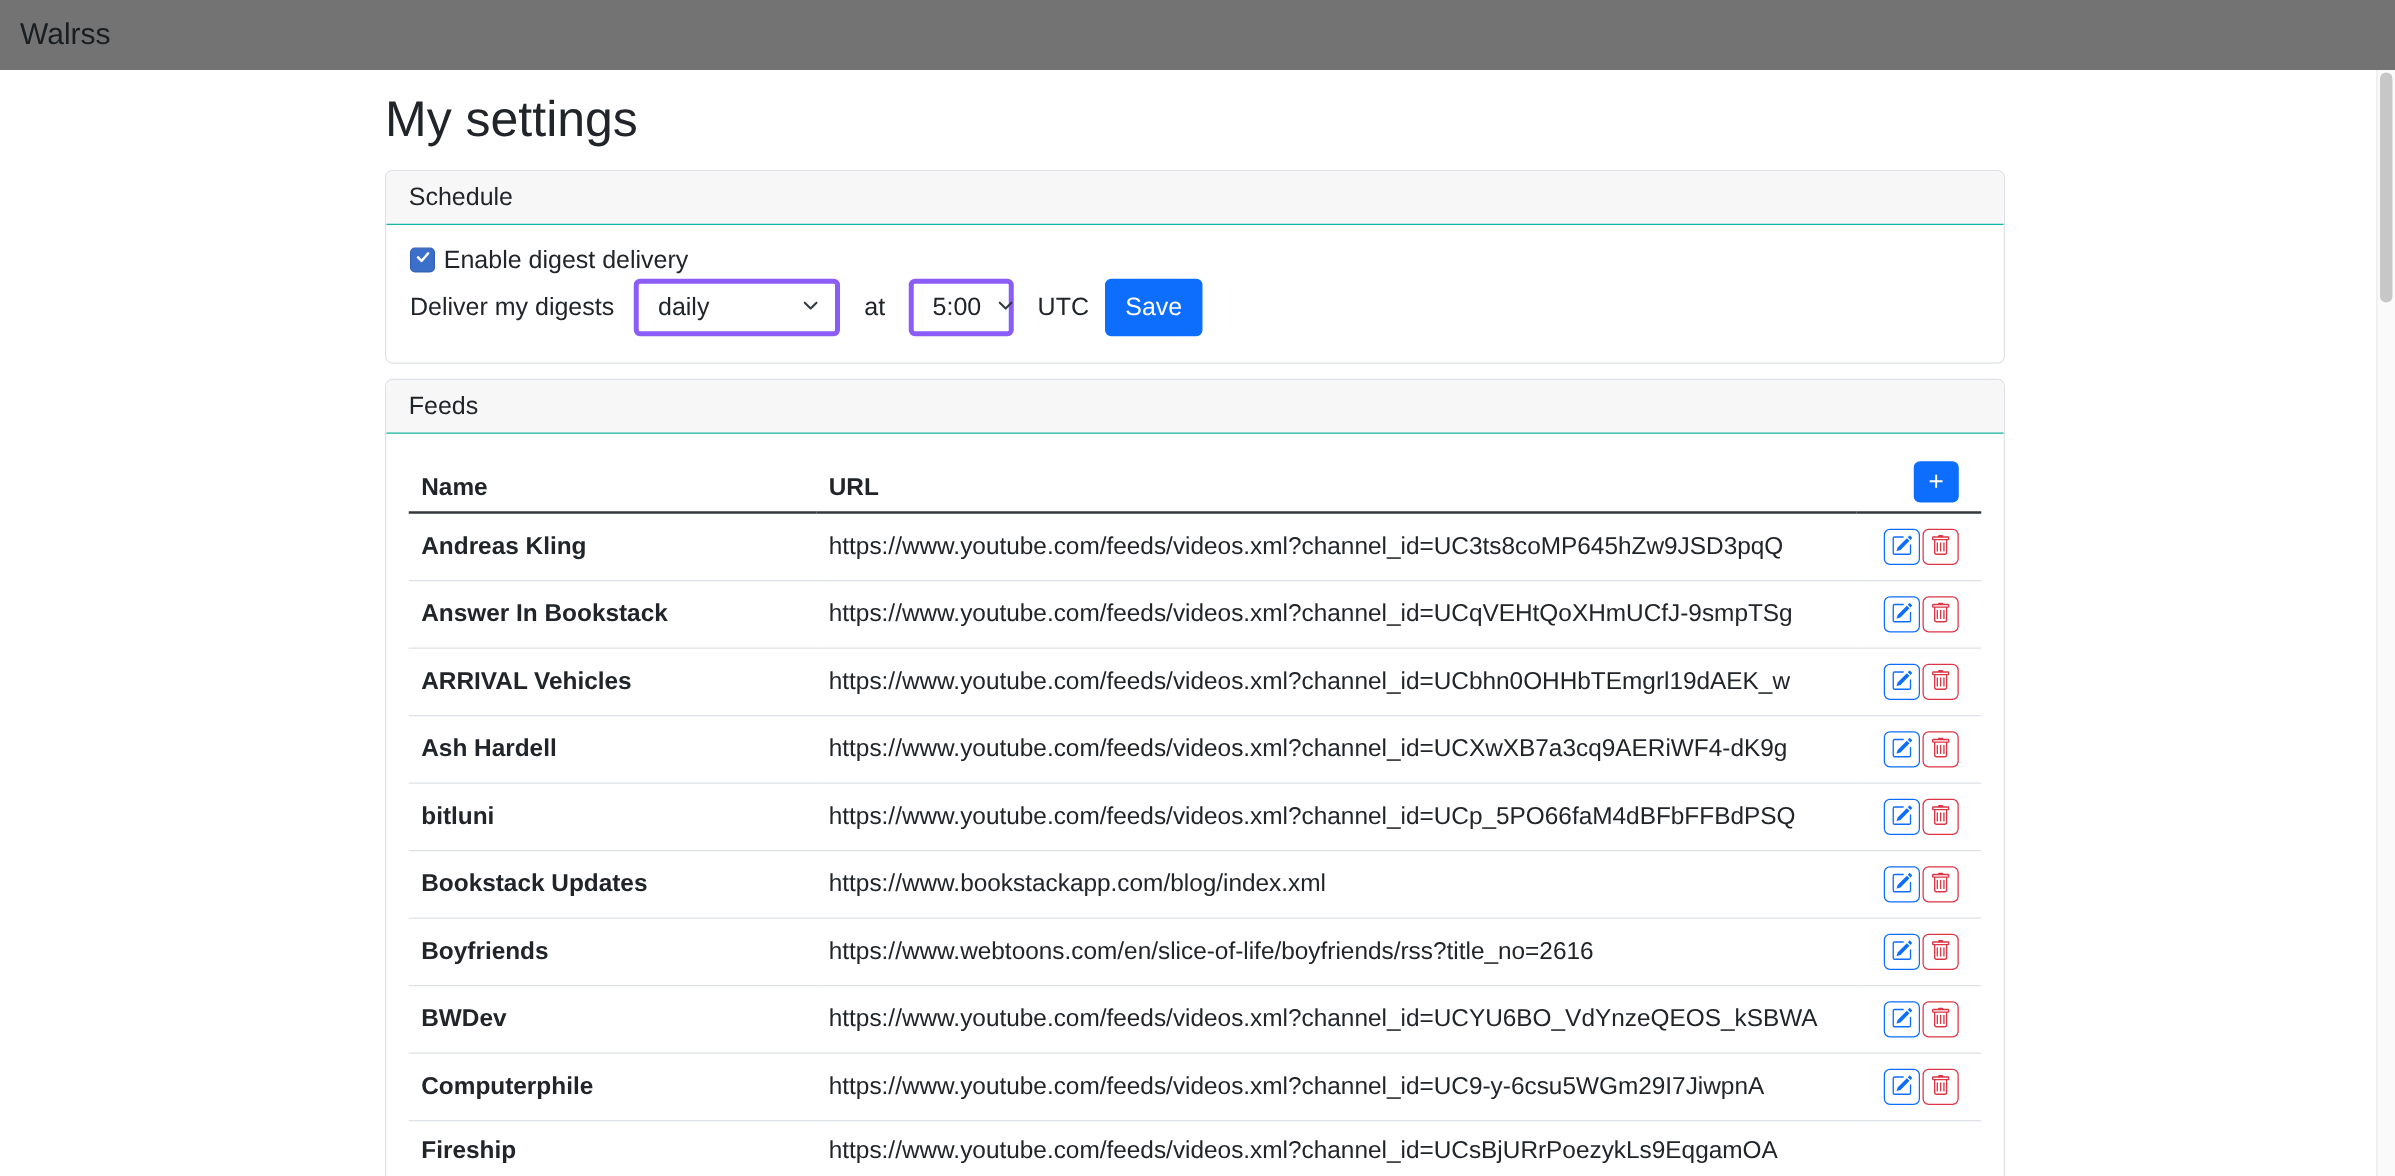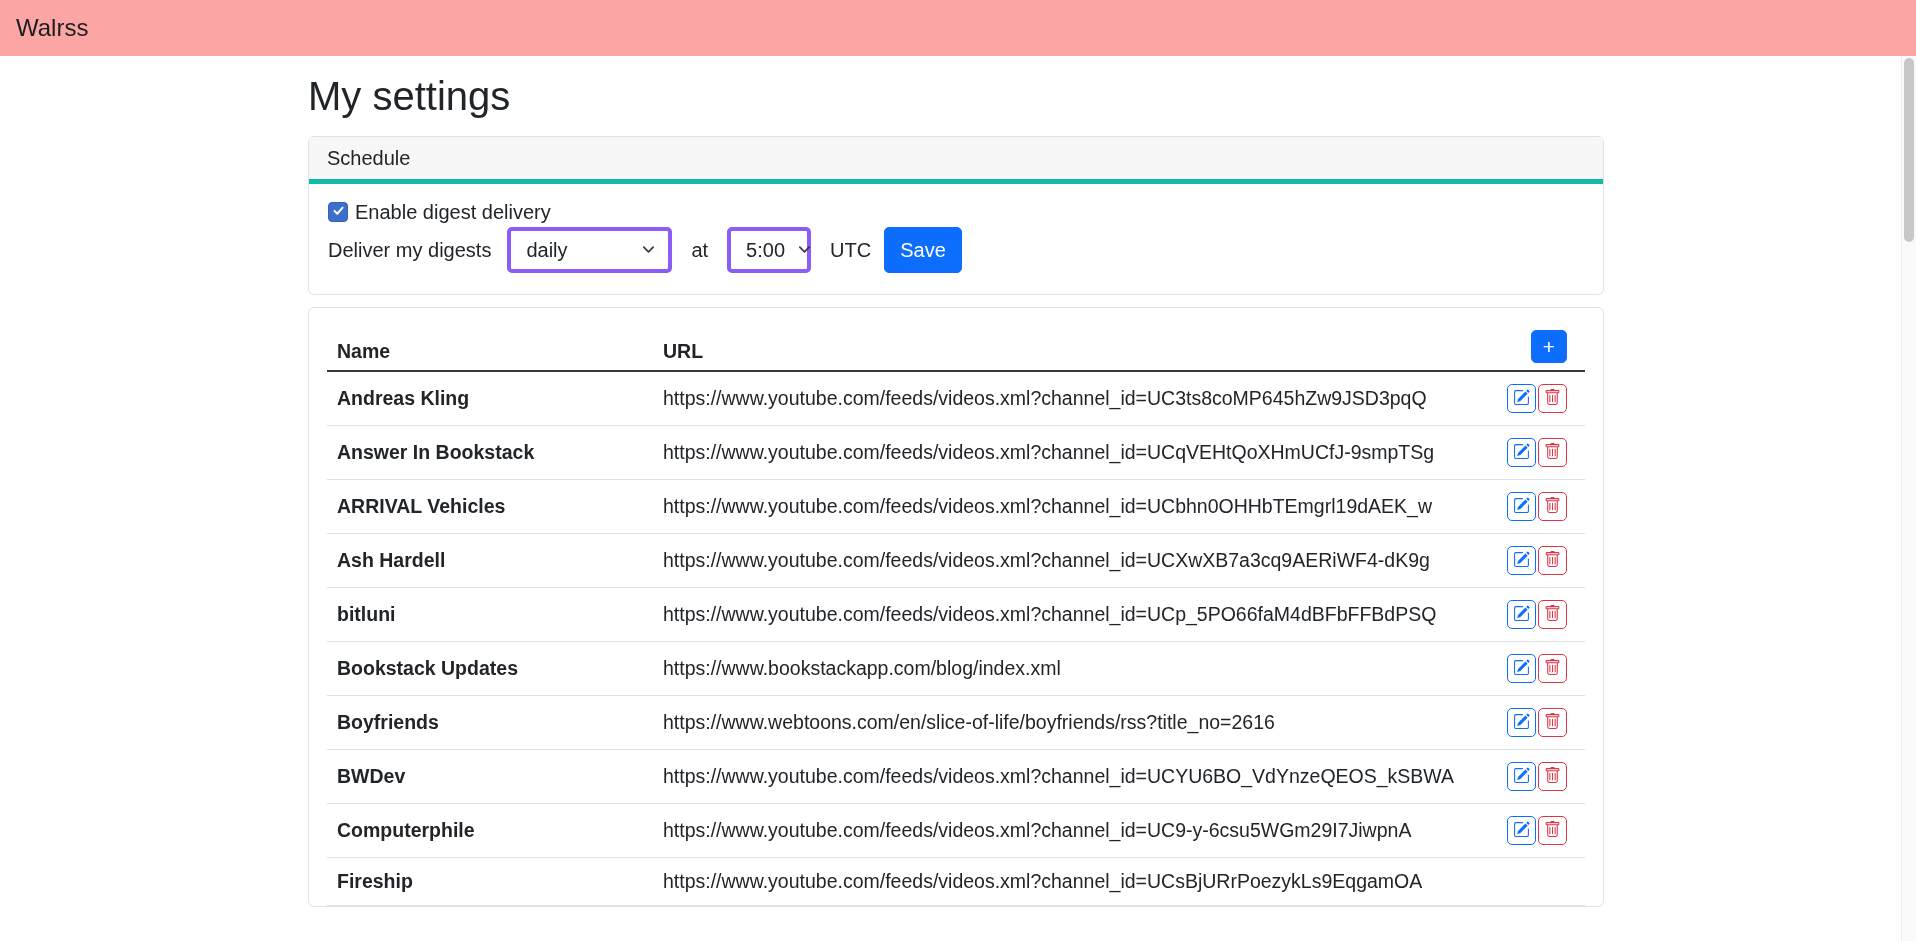--- a/index.html
+++ b/index.html
@@ -7,21 +7,21 @@
   body {
     width: 1916px; height: 941px; overflow: hidden;
     font-family: "Liberation Sans", sans-serif;
     color: #212529;
   }
   .canvas { position: relative; width: 1916px; height: 941px; overflow: hidden; background: #fff; }
 
   
   .navbar {
     position: absolute; top: 0; left: 0; width: 100%; height: 56px;
-    background: #fca5a5; display: flex; align-items: center; padding: 0 16px;
+    background: #737373; display: flex; align-items: center; padding: 0 16px;
   }
   .brand { font-size: 24px; color: #1b1e21; cursor: pointer; }
 
   
   .scrollbar {
     position: absolute; top: 56px; right: 0; width: 15px; height: 885px;
     background: #fafafa; border-left: 1px solid #ececec;
   }
   .scroll-thumb {
     position: absolute; top: 2px; left: 2px; width: 10px; height: 184px;
@@ -33,21 +33,21 @@
     position: absolute; top: 56px; left: 296px; width: 1320px;
     padding: 16px 12px 0;
   }
   h1.page-title { margin: 0 0 16px; font-size: 40px; line-height: 48px; font-weight: 500; }
 
   .card {
     border: 1px solid #dee2e6; border-radius: 6px; background: #fff;
     margin-bottom: 12px; overflow: hidden;
   }
   .card-header {
-    background: #f7f7f7; border-bottom: 5px solid #14b8a6;
+    background: #f7f7f7; border-bottom: 1px solid #14b8a6;
     padding: 9px 18px; font-size: 20px; line-height: 24px;
   }
   .card-body { padding: 13px 19px 21px; }
   .card.feeds .card-body { padding: 0 18px; }
 
   
   .check-row { display: flex; align-items: center; height: 30px; }
   .checkbox {
     width: 20px; height: 20px; border-radius: 4px; background: #3b6fc9;
     border: 1px solid #3462b4; display: inline-flex; align-items: center;
@@ -155,20 +155,21 @@
           <span class="utc">UTC</span>
 
           <button class="btn btn-primary btn-save">Save</button>
         </div>
 
 
       </div>
     </section>
 
     <section class="card feeds">
+      <div class="card-header">Feeds</div>
       <div class="card-body">
         <table class="feeds-table">
           <colgroup>
               <col style="width:326px">
               <col>
               <col style="width:100px">
             </colgroup>
           <thead>
             <tr>
               <th>Name</th>

